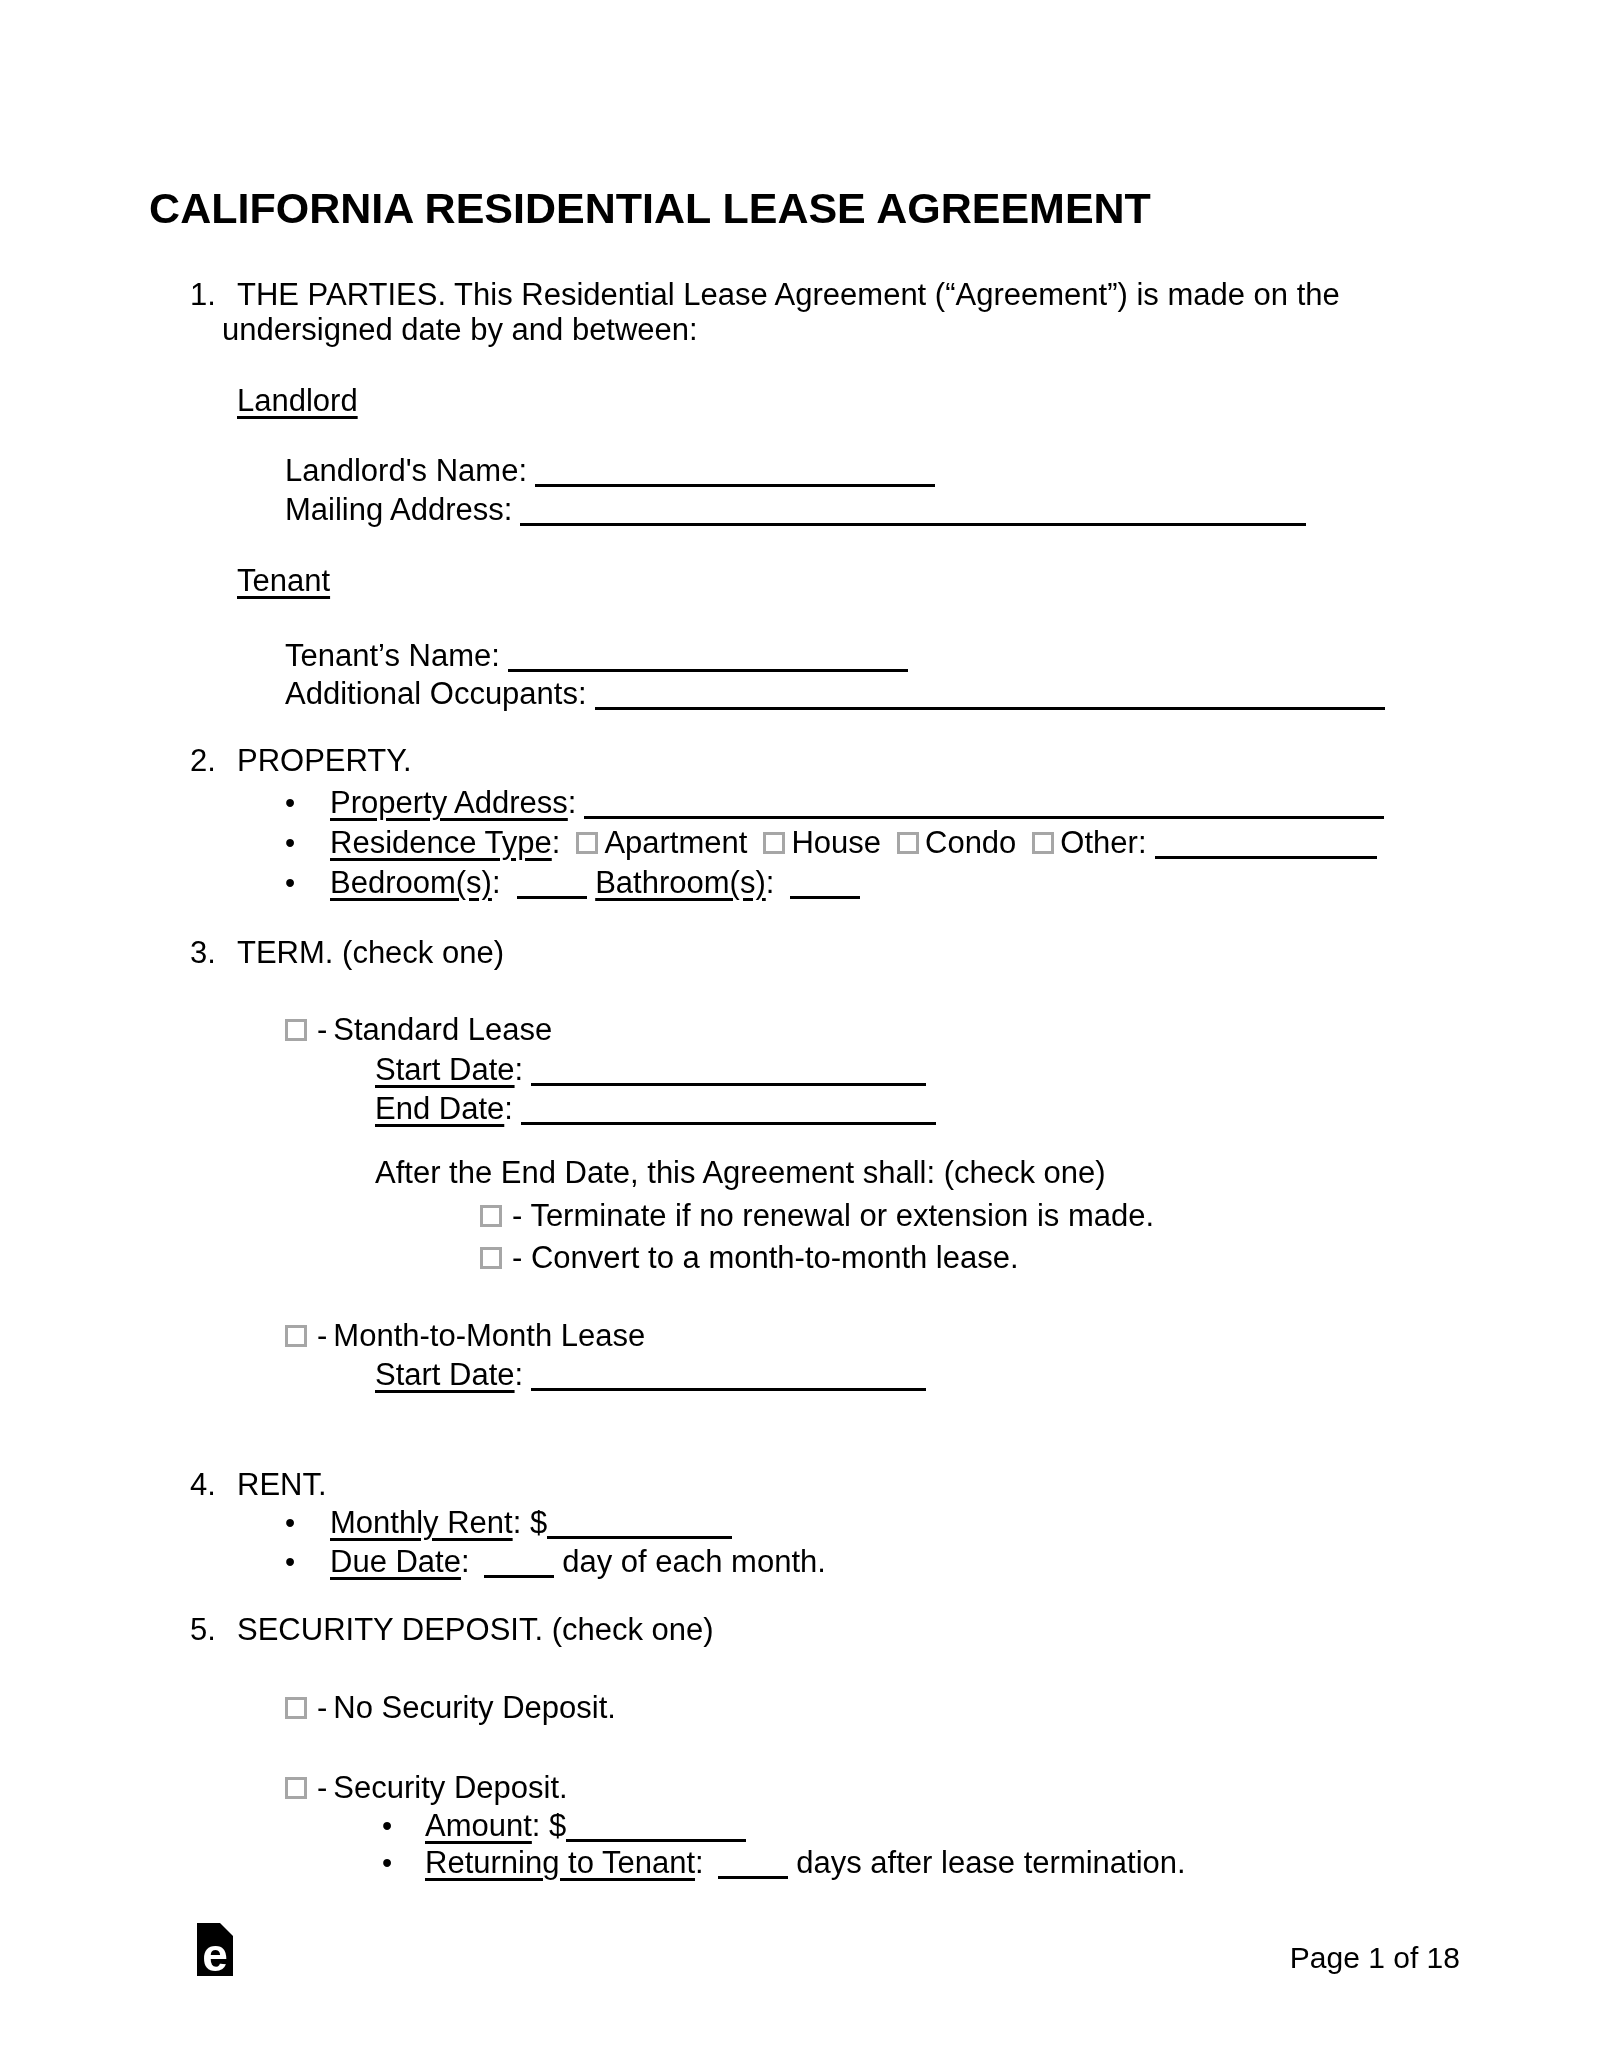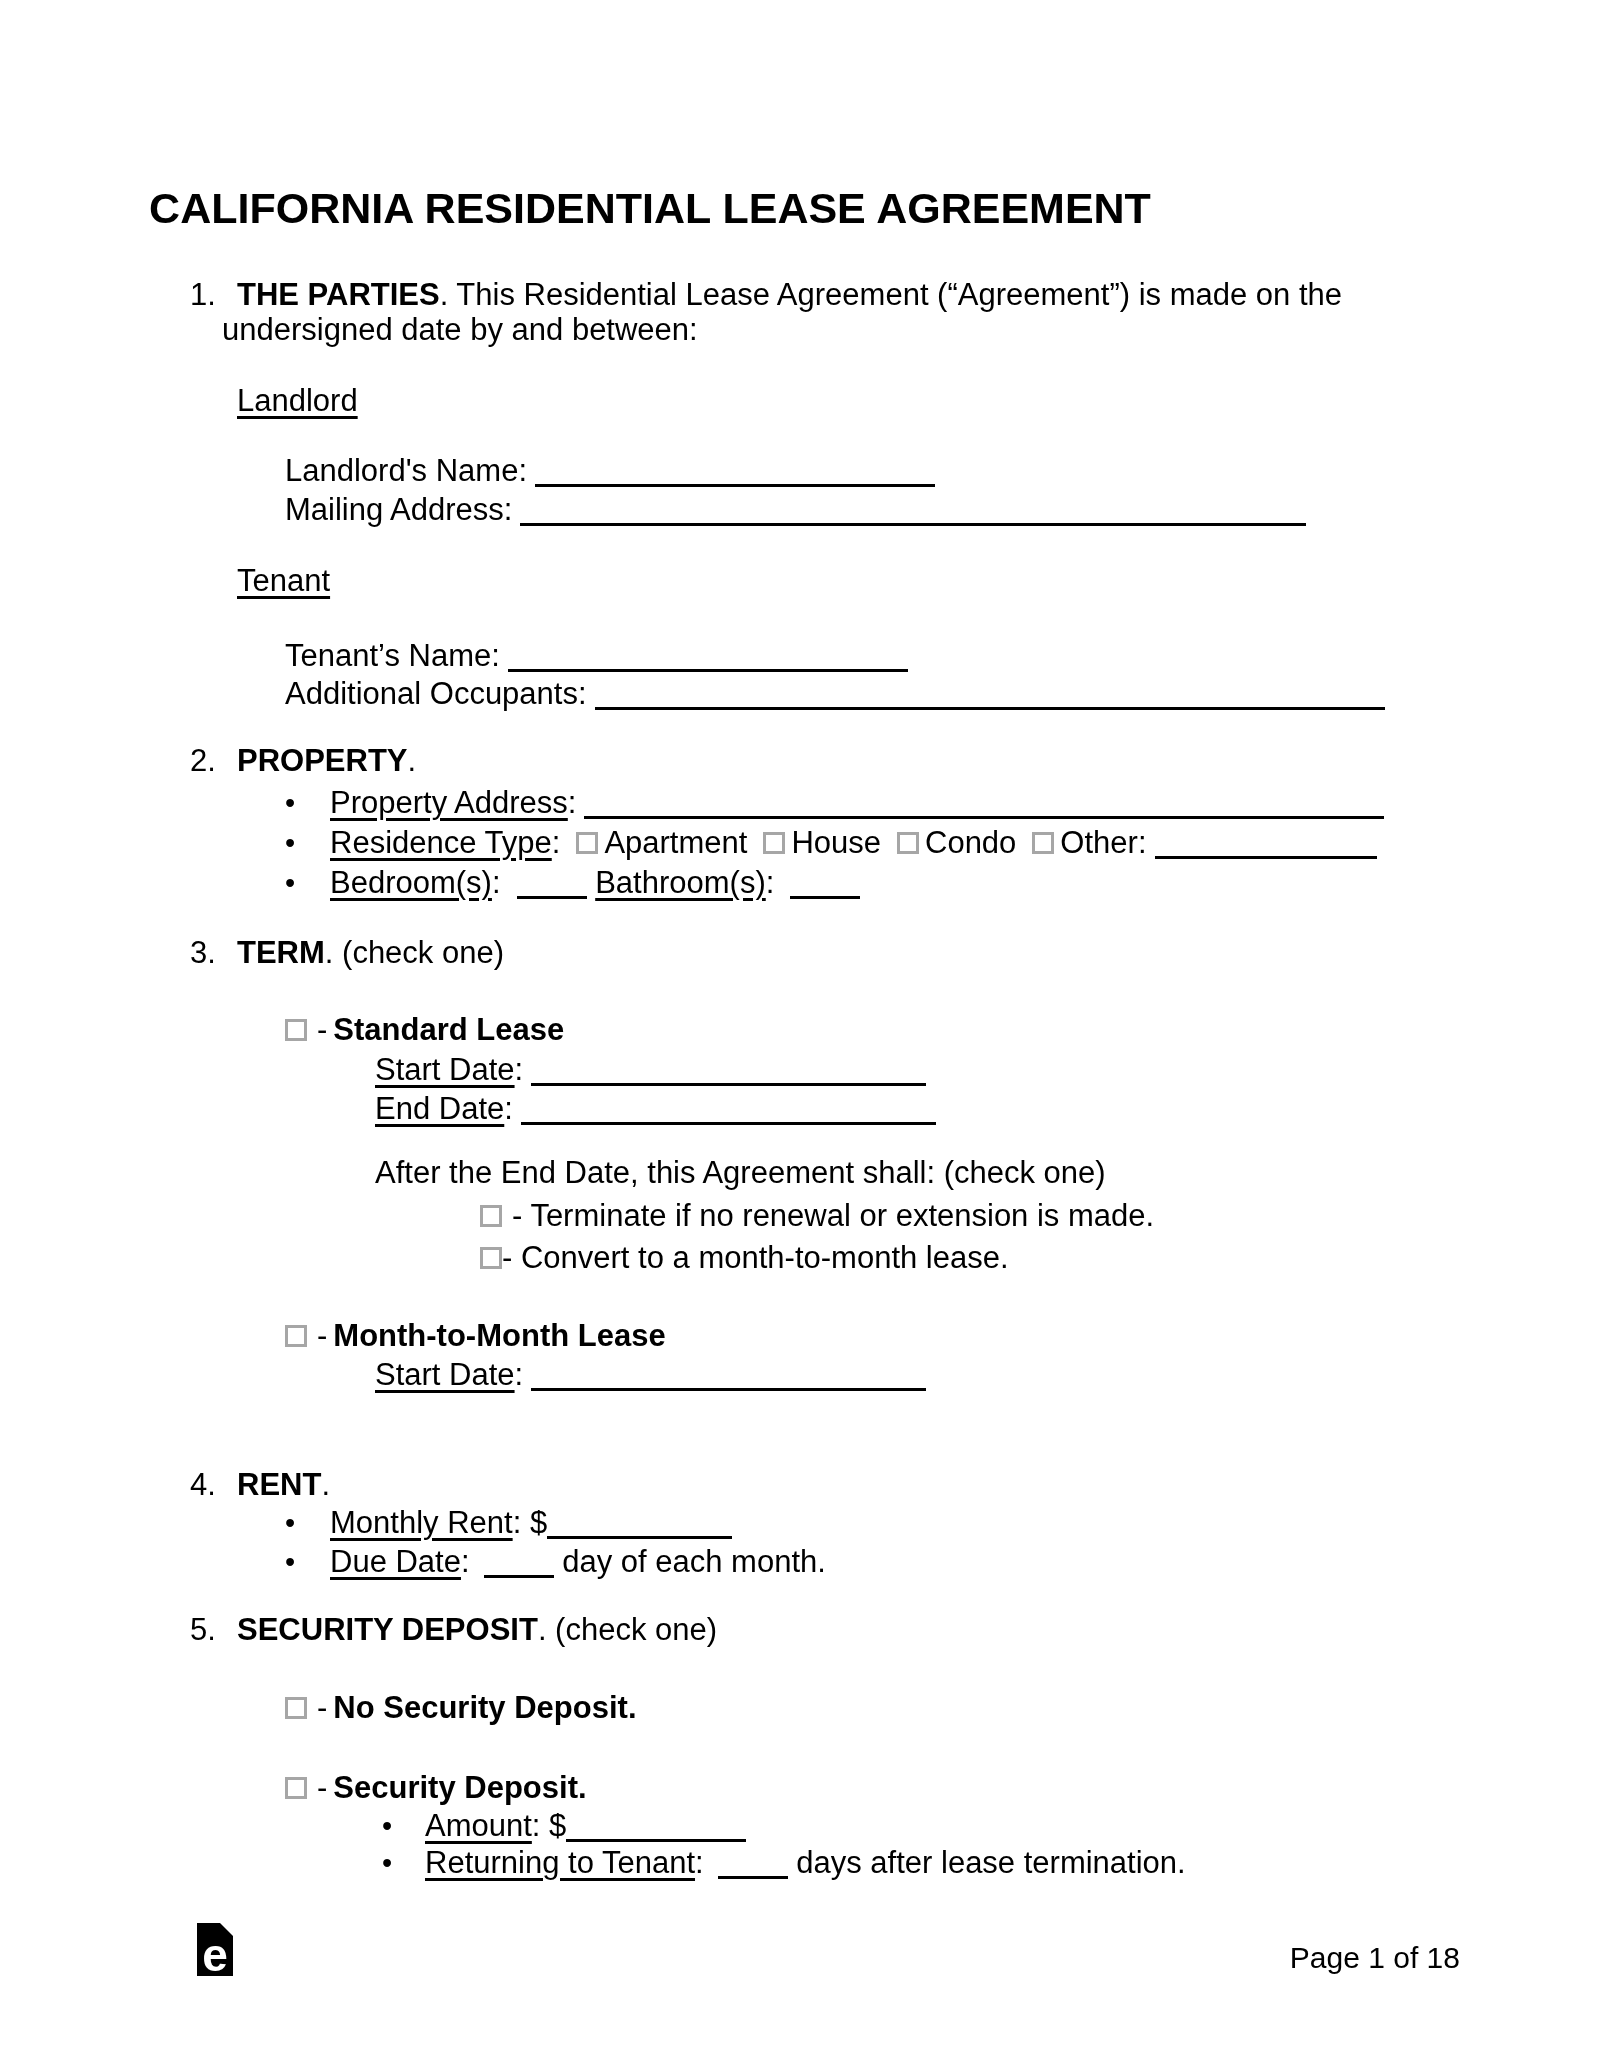--- a/index.html
+++ b/index.html
@@ -20,21 +20,21 @@
     font-weight:bold;
     line-height:50px;
     white-space:nowrap;
   }
   .ln{
     position:absolute;
     font-size:31px;
     line-height:39px;
     white-space:nowrap;
   }
-  .b{font-weight:bold;}
+  .b{font-weight:normal;}
   .u{text-decoration:underline;text-decoration-thickness:3px;text-underline-offset:5px;}
   .num{display:inline-block;width:47px;}
   .dot{display:inline-block;width:45px;font-size:29px;}
   .dot5{display:inline-block;width:43px;font-size:29px;}
   .bl{
     display:inline-block;
     border-bottom:3px solid #000;
     height:26px;
     vertical-align:-6px;
     margin-left:8px;
@@ -143,21 +143,21 @@
   <div class="ln" style="top:1089px;left:375px">
     <span class="u">End Date</span><span>:</span><span class="bl" style="width:415px"></span>
   </div>
 
   <div class="ln" style="top:1153px;left:375px">After the End Date, this Agreement shall: (check one)</div>
 
   <div class="ln" style="top:1196px;left:480px">
     <span class="cb"></span><span style="margin-left:10px">- Terminate if no renewal or extension is made.</span>
   </div>
   <div class="ln" style="top:1238px;left:480px">
-    <span class="cb"></span><span style="">- Convert to a month-to-month lease.</span>
+    <span class="cb"></span><span style="margin-left:10px">- Convert to a month-to-month lease.</span>
   </div>
 
   <div class="ln" style="top:1316px;left:285px">
     <span class="cb"></span><span class="dash">-</span><span class="b">Month-to-Month Lease</span>
   </div>
   <div class="ln" style="top:1355px;left:375px">
     <span class="u">Start Date</span><span>:</span><span class="bl" style="width:395px"></span>
   </div>
 
   <div class="ln" style="top:1465px;left:190px">

